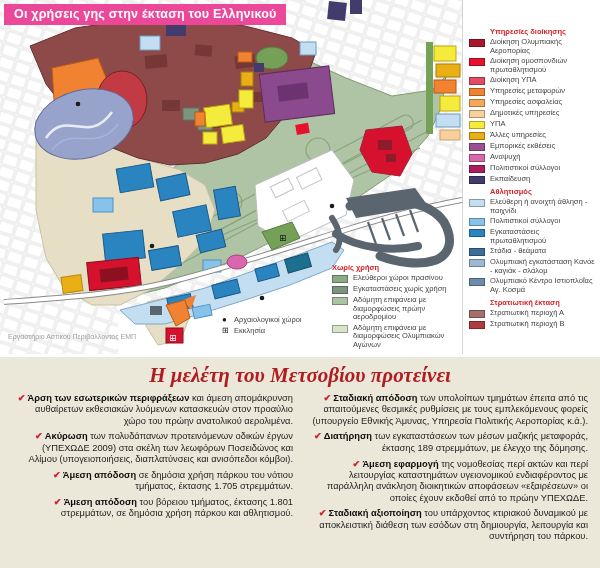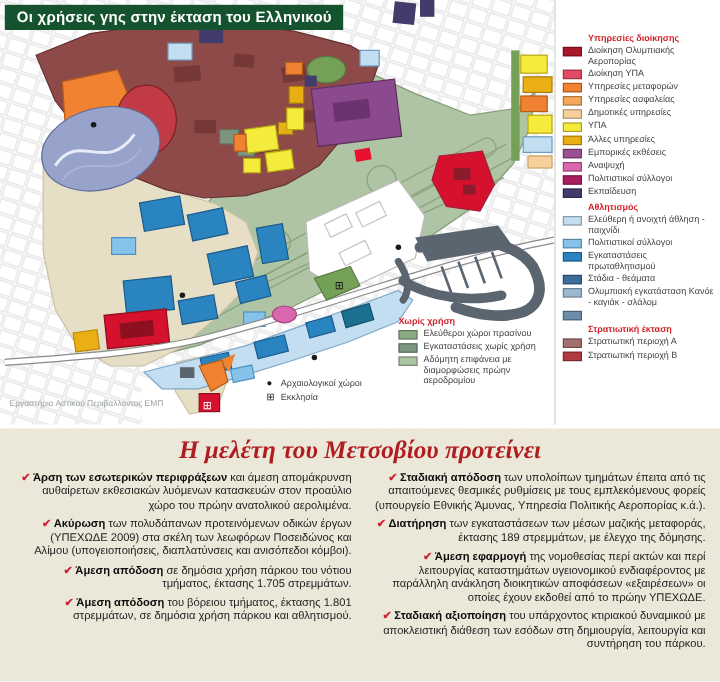--- a/index.html
+++ b/index.html
@@ -204,35 +204,39 @@
       <circle cx="332" cy="206" r="2.3"></circle>
       <circle cx="78" cy="104" r="2.3"></circle>
     </g>
 
     <g font-size="9" font-family="DejaVu Sans, sans-serif">
       <text x="279" y="241" fill="#1a1a1a">⊞</text>
       <text x="169" y="341" fill="#ffffff">⊞</text>
     </g>
   </svg>
 
-  <div class="map-title" style="background: #14532d;">Οι χρήσεις γης στην έκταση του Ελληνικού</div>
+  <div class="map-title" style="background: #ec4899;">Οι χρήσεις γης στην έκταση του Ελληνικού</div>
 
   <div id="inmap-legend">
       <div class="lg-header" style="color: rgb(210, 35, 42);">Χωρίς χρήση</div>
       <div class="lg-row">
         <span class="sw" style="background: rgb(140, 171, 132);"></span>
         <span class="lg-label">Ελεύθεροι χώροι πρασίνου</span>
       </div>
       <div class="lg-row">
         <span class="sw" style="background: rgb(125, 149, 127);"></span>
         <span class="lg-label">Εγκαταστάσεις χωρίς χρήση</span>
       </div>
       <div class="lg-row">
         <span class="sw" style="background: rgb(171, 196, 162);"></span>
         <span class="lg-label">Αδόμητη επιφάνεια με διαμορφώσεις πρώην αεροδρομίου</span>
+      </div>
+      <div class="lg-row">
+        <span class="sw" style="background: rgb(214, 228, 201);"></span>
+        <span class="lg-label">Αδόμητη επιφάνεια με διαμορφώσεις Ολυμπιακών Αγώνων</span>
       </div>
     </div>
 
   <div id="marker-legend">
       <div class="mk-row">
         <span class="mk-sym">●</span>
         <span class="mk-label">Αρχαιολογικοί χώροι</span>
       </div>
       <div class="mk-row">
         <span class="mk-sym">⊞</span>
@@ -242,20 +246,24 @@
 
   <div class="map-credit">Εργαστήριο Αστικού Περιβάλλοντος ΕΜΠ</div>
 
   <div id="legend-panel">
       <div class="lg-header" style="color: rgb(210, 35, 42);">Υπηρεσίες διοίκησης</div>
       <div class="lg-row">
         <span class="sw" style="background: rgb(169, 24, 42);"></span>
         <span class="lg-label">Διοίκηση Ολυμπιακής Αεροπορίας</span>
       </div>
       <div class="lg-row">
+        <span class="sw" style="background: rgb(232, 17, 45);"></span>
+        <span class="lg-label">Διοίκηση ομοσπονδιών πρωταθλητισμού</span>
+      </div>
+      <div class="lg-row">
         <span class="sw" style="background: rgb(225, 75, 99);"></span>
         <span class="lg-label">Διοίκηση ΥΠΑ</span>
       </div>
       <div class="lg-row">
         <span class="sw" style="background: rgb(240, 130, 50);"></span>
         <span class="lg-label">Υπηρεσίες μεταφορών</span>
       </div>
       <div class="lg-row">
         <span class="sw" style="background: rgb(245, 168, 89);"></span>
         <span class="lg-label">Υπηρεσίες ασφαλείας</span>
@@ -304,20 +312,21 @@
       <div class="lg-row">
         <span class="sw" style="background: rgb(60, 110, 155);"></span>
         <span class="lg-label">Στάδια - θεάματα</span>
       </div>
       <div class="lg-row">
         <span class="sw" style="background: rgb(156, 184, 210);"></span>
         <span class="lg-label">Ολυμπιακή εγκατάσταση Κανόε - καγιάκ - σλάλομ</span>
       </div>
       <div class="lg-row">
         <span class="sw" style="background: rgb(107, 141, 171);"></span>
+        <span class="lg-label">Ολυμπιακό Κέντρο Ιστιοπλοΐας Αγ. Κοσμά</span>
       </div>
       <div class="lg-header" style="color: rgb(210, 35, 42);">Στρατιωτική έκταση</div>
       <div class="lg-row">
         <span class="sw" style="background: rgb(164, 112, 109);"></span>
         <span class="lg-label">Στρατιωτική περιοχή Α</span>
       </div>
       <div class="lg-row">
         <span class="sw" style="background: rgb(177, 58, 66);"></span>
         <span class="lg-label">Στρατιωτική περιοχή Β</span>
       </div>

